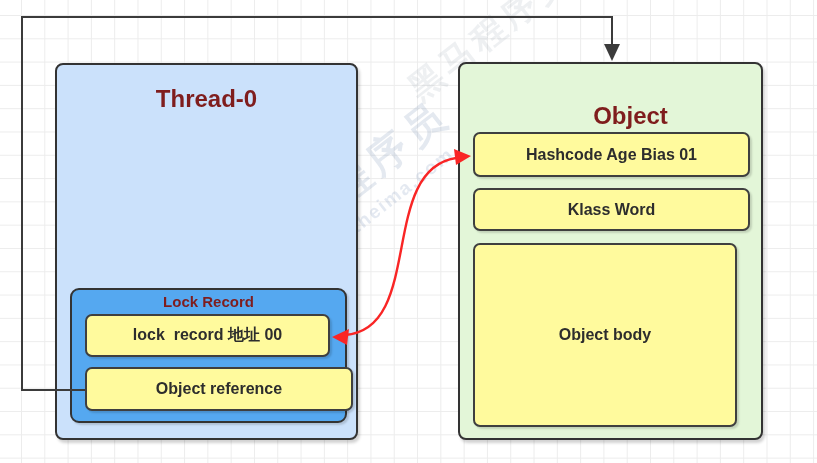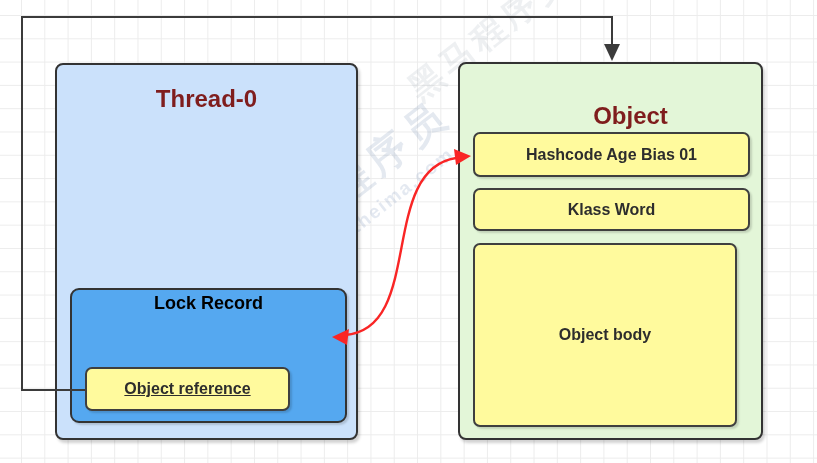--- a/index.html
+++ b/index.html
@@ -29,34 +29,34 @@
     background:#55a8f0;border-radius:9px;
     box-shadow:2px 2px 2px rgba(0,0,0,0.15);
   }
   .box-title{
     position:absolute;left:0;right:0;
     text-align:center;
     font-weight:700;font-size:24px;color:#7f1d1d;
   }
   .thread-title{top:20px;}
   .object-title{top:38px;padding-left:40px;}
-  .lock-record-title{top:3px;font-size:18px;color:#000000;}
+  .lock-record-title{top:3px;font-size:15px;color:#7f1d1d;}
   .field{
     position:absolute;
     background:#fffa9d;
     border:2px solid #3f3f3f;
     border-radius:7px;
     box-sizing:border-box;
     display:flex;align-items:center;justify-content:center;
     font-weight:700;font-size:16px;color:#2d2d2d;
     box-shadow:2px 2px 2px rgba(0,0,0,0.15);
     white-space:pre;
   }
   .f-lock-addr{left:85px;top:314px;width:245px;height:43px;}
-  .f-obj-ref{left:85px;top:367px;width:205px;height:44px;text-decoration:underline;}
+  .f-obj-ref{left:85px;top:367px;width:268px;height:44px;}
   .f-hashcode{left:473px;top:132px;width:277px;height:45px;}
   .f-klass{left:473px;top:188px;width:277px;height:43px;}
   .f-body{left:473px;top:243px;width:264px;height:184px;}
   
   .wm{position:absolute;pointer-events:none;}
   .wm-circle{
     left:191px;top:134px;width:124px;height:124px;
     border-radius:50%;
     background:rgba(165,190,230,0.28);
   }
@@ -96,20 +96,21 @@
   </div>
   <div class="wm wm-text2">黑马程序员</div>
 
   <div class="box thread-box">
     <div class="box-title thread-title">Thread-0</div>
   </div>
 
   <div class="box lock-record-box">
     <div class="box-title lock-record-title">Lock Record</div>
   </div>
+  <div class="field f-lock-addr">lock  record 地址 00</div>
   <div class="field f-obj-ref">Object reference</div>
 
   <div class="box object-box">
     <div class="box-title object-title">Object</div>
   </div>
   <div class="field f-hashcode">Hashcode Age Bias 01</div>
   <div class="field f-klass">Klass Word</div>
   <div class="field f-body">Object body</div>
 
   <svg class="overlay" width="817" height="463" viewBox="0 0 817 463">

